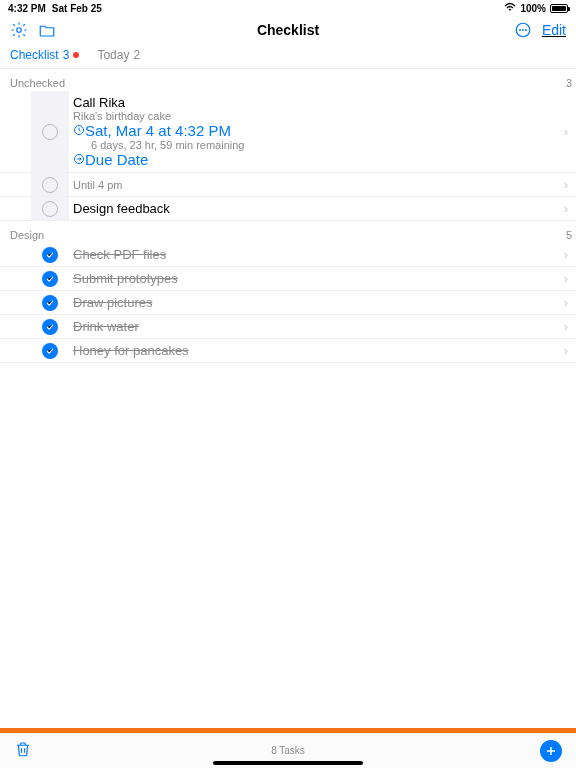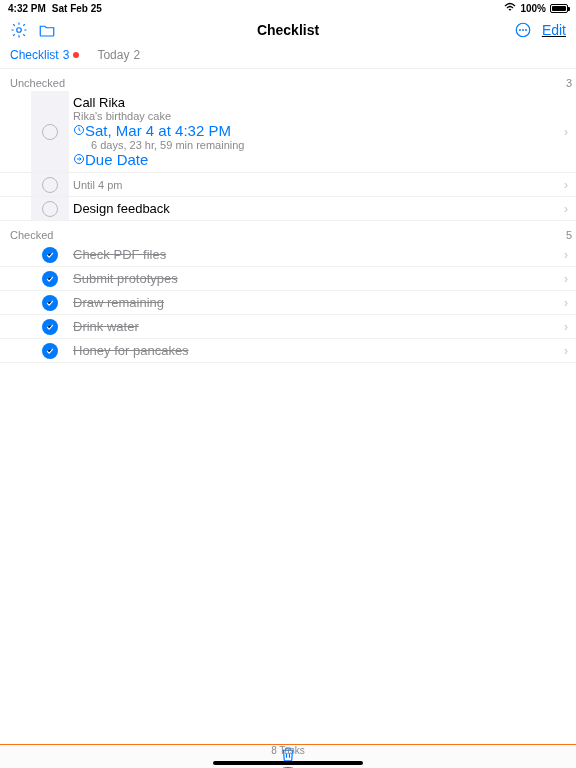--- a/index.html
+++ b/index.html
@@ -29,21 +29,21 @@
   .radio.checked { width: 16px; height: 16px; border: none; border-radius: 50%; background: #007aff; display:flex; align-items:center; justify-content:center;}
   .radio.checked svg { stroke:#fff; }
   .row-body { flex: 1; padding: 4px 6px 4px 4px; display: flex; flex-direction: column; gap: 0px; }
   .title { font-size: 13px; color: #000; }
   .sub { font-size: 11px; color: #8a8a8e; }
   .blue { color: #007aff; }
   .meta-line { display:flex; align-items:center; gap:0; font-size: 15px;}
   .meta-line svg { stroke:#007aff; fill:none;}
   .chev { color: #c7c7cc; padding-right: 8px; font-size: 12px; }
   .checked-row .title { text-decoration: line-through; color: #8a8a8e; }
-  .bottombar { position: absolute; bottom: 0; left: 0; right: 0; height: 24px; border-top: 1px solid #f97316; display:flex; align-items:center; justify-content:space-between; padding: 0 14px; background:#fbfbfb;flex-direction:column;}
+  .bottombar { position: absolute; bottom: 0; left: 0; right: 0; height: 40px; border-top: 5px solid #f97316; display:flex; align-items:center; justify-content:space-between; padding: 0 14px; background:#fbfbfb;}
   .bottombar .center-text { position:absolute; left:0; right:0; text-align:center; font-size:10px; color:#8a8a8e; pointer-events:none;}
   .home-indicator { position:absolute; bottom:3px; left:50%; transform:translateX(-50%); width:150px; height:4px; background:#000; border-radius:3px;}
   .add-btn { width:22px; height:22px; border-radius:50%; background:#007aff; display:flex; align-items:center; justify-content:center; cursor:pointer;}
   .add-btn svg { stroke:#fff; }
   .trash-btn { cursor:pointer; }
   .trash-btn svg { stroke:#007aff; fill:none;}
   .battery { display:inline-flex; align-items:center;}
   .battery .body { width:18px; height:9px; border:1px solid #000; border-radius:2px; position:relative;}
   .battery .body::after{content:""; position:absolute; right:-3px; top:2px; width:2px; height:4px; background:#000; border-radius:0 1px 1px 0;}
   .battery .fill{ position:absolute; left:1px; top:1px; bottom:1px; right:1px; background:#000; border-radius:1px;}
@@ -159,21 +159,21 @@
   <div class="check-col">
       <div class="radio"></div>
     </div>
   <div class="row-body">
     <div class="title">Design feedback</div>
   </div>
   <div class="chev">›</div>
 </div>
 
 <div class="section-header">
-  <span>Checked</span>
+  <span>Design</span>
   <span>5</span>
 </div>
 
 <div class="row checked-row">
   <div class="check-col">
       <div class="radio checked">
         <svg width="10" height="10" viewBox="0 0 24 24" stroke-width="3">
           <path d="M5 12l5 5L19 7"></path>
         </svg>
       </div>
@@ -198,21 +198,21 @@
 </div>
 <div class="row checked-row">
   <div class="check-col">
       <div class="radio checked">
         <svg width="10" height="10" viewBox="0 0 24 24" stroke-width="3">
           <path d="M5 12l5 5L19 7"></path>
         </svg>
       </div>
     </div>
   <div class="row-body">
-      <div class="title">Draw remaining</div>
+      <div class="title">Draw pictures</div>
     </div>
   <div class="chev">›</div>
 </div>
 <div class="row checked-row">
   <div class="check-col">
       <div class="radio checked">
         <svg width="10" height="10" viewBox="0 0 24 24" stroke-width="3">
           <path d="M5 12l5 5L19 7"></path>
         </svg>
       </div>

